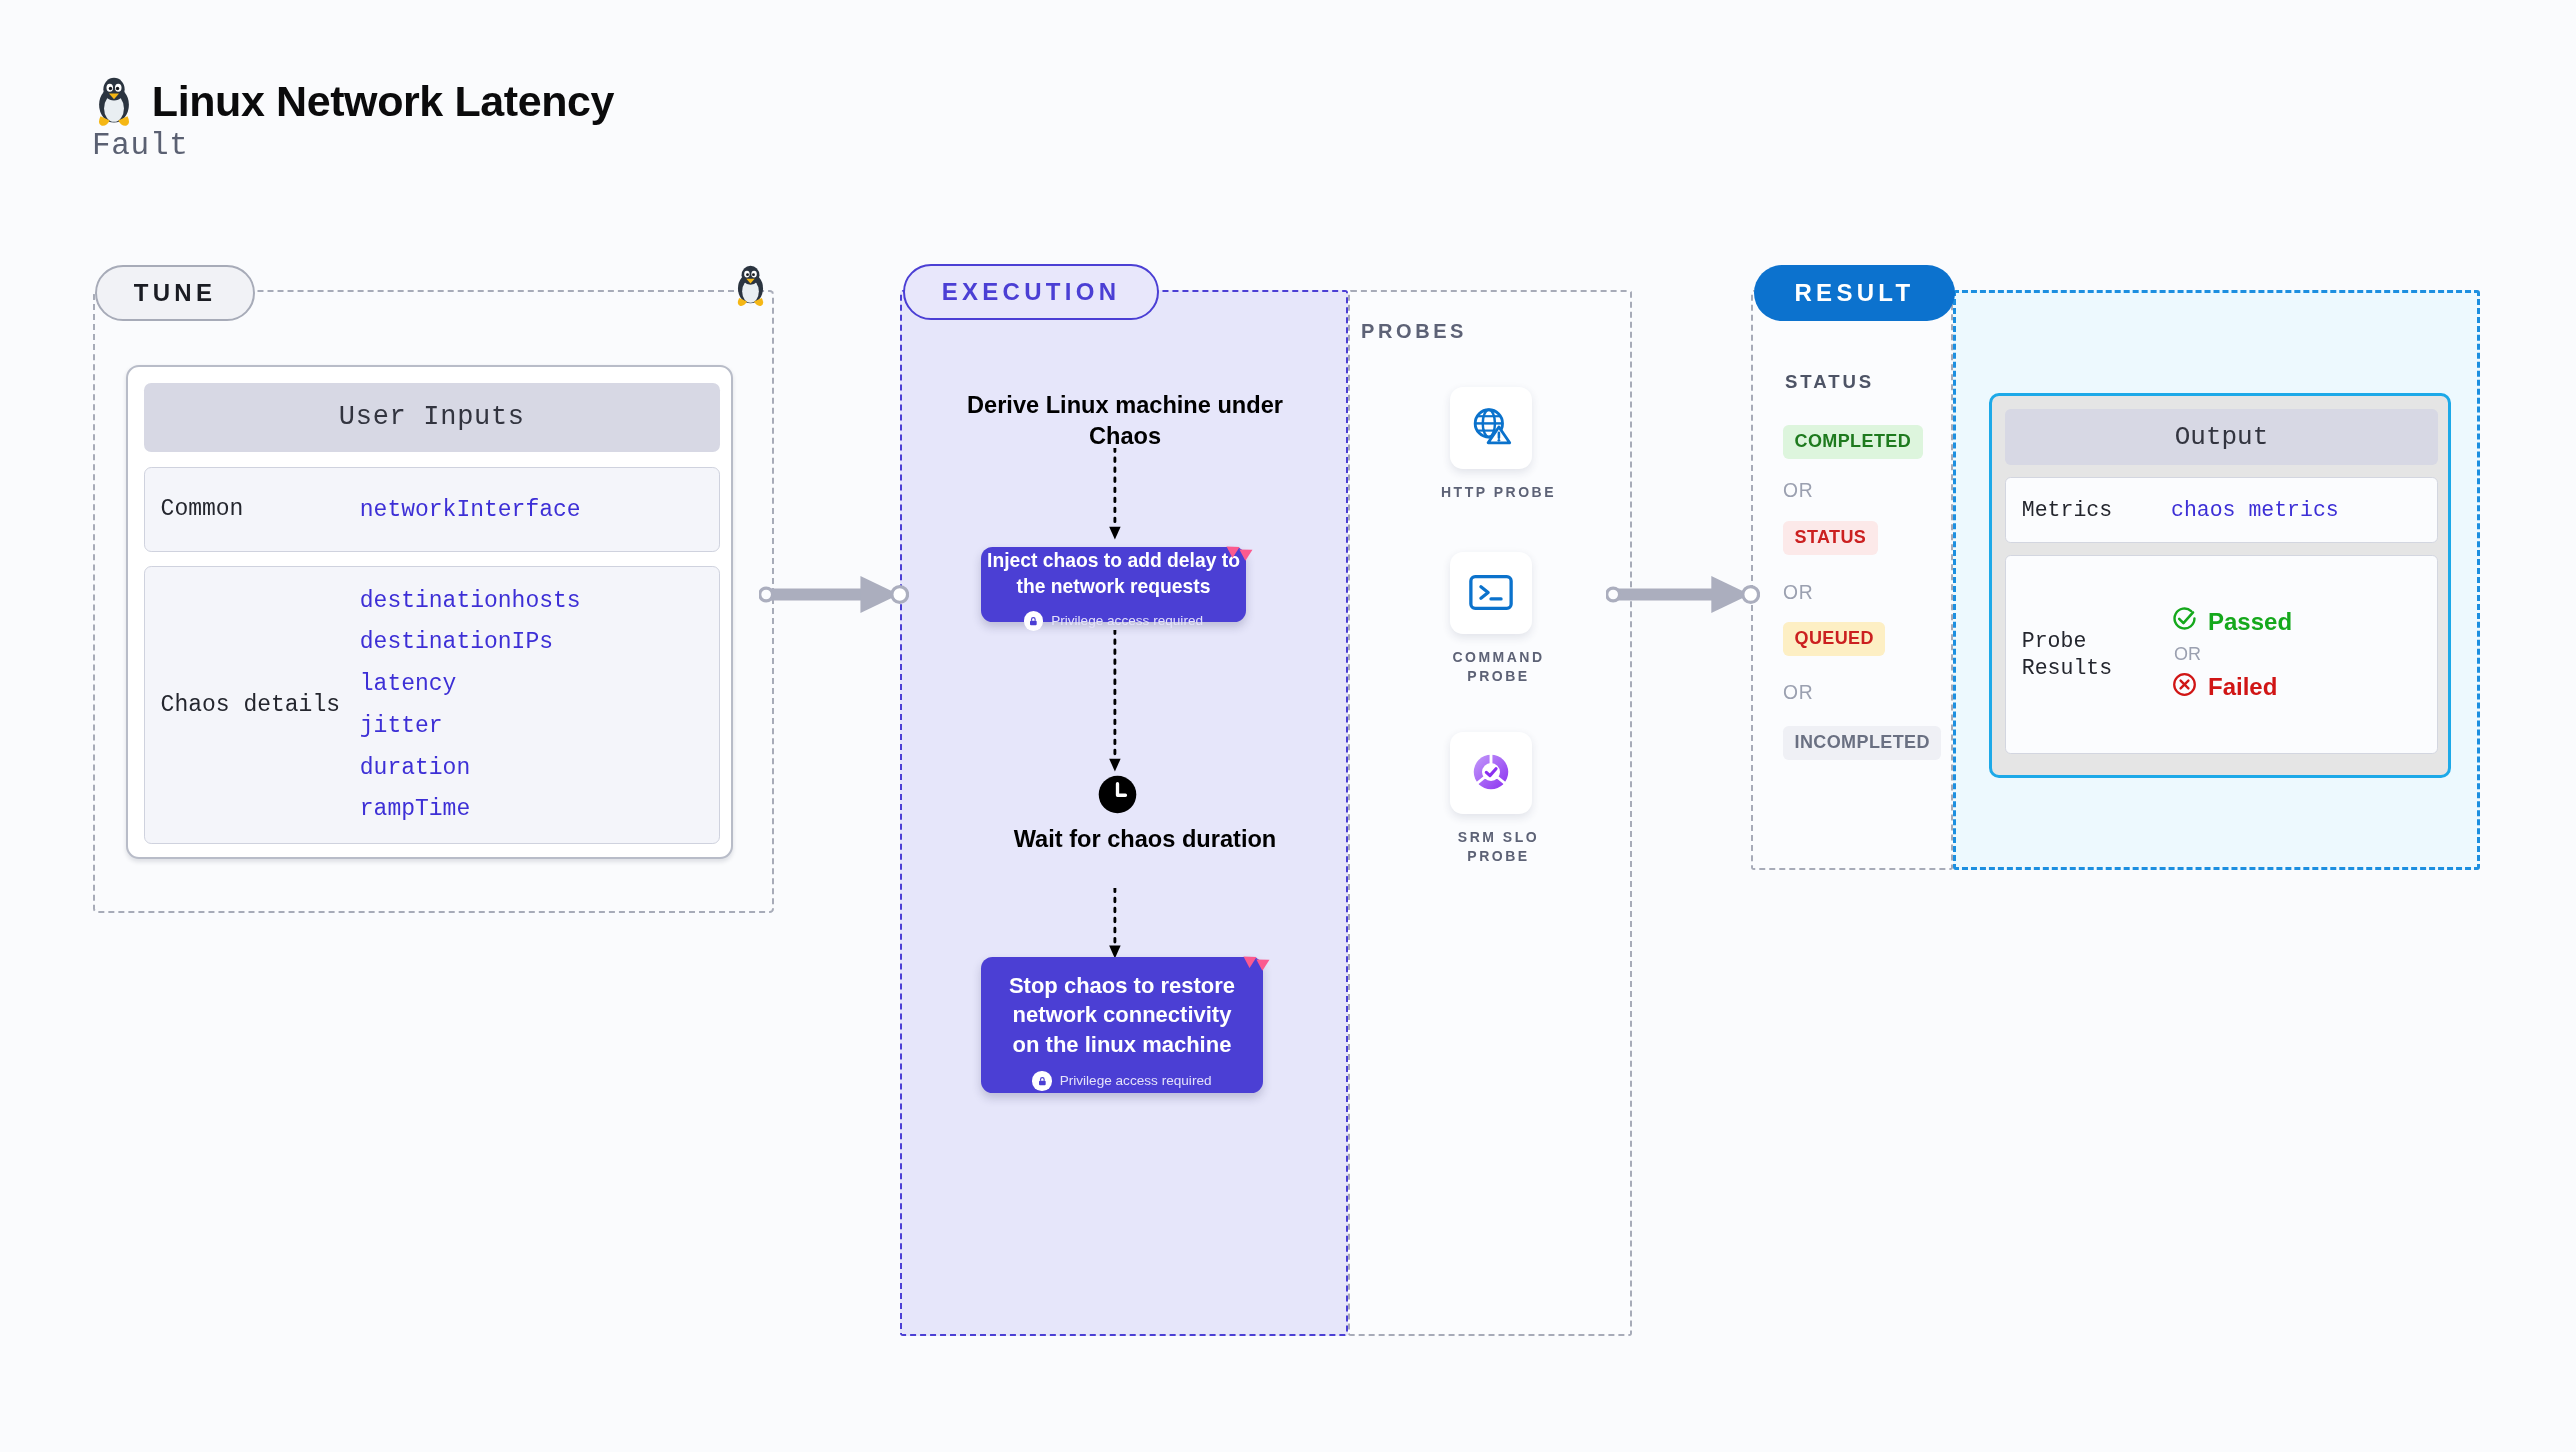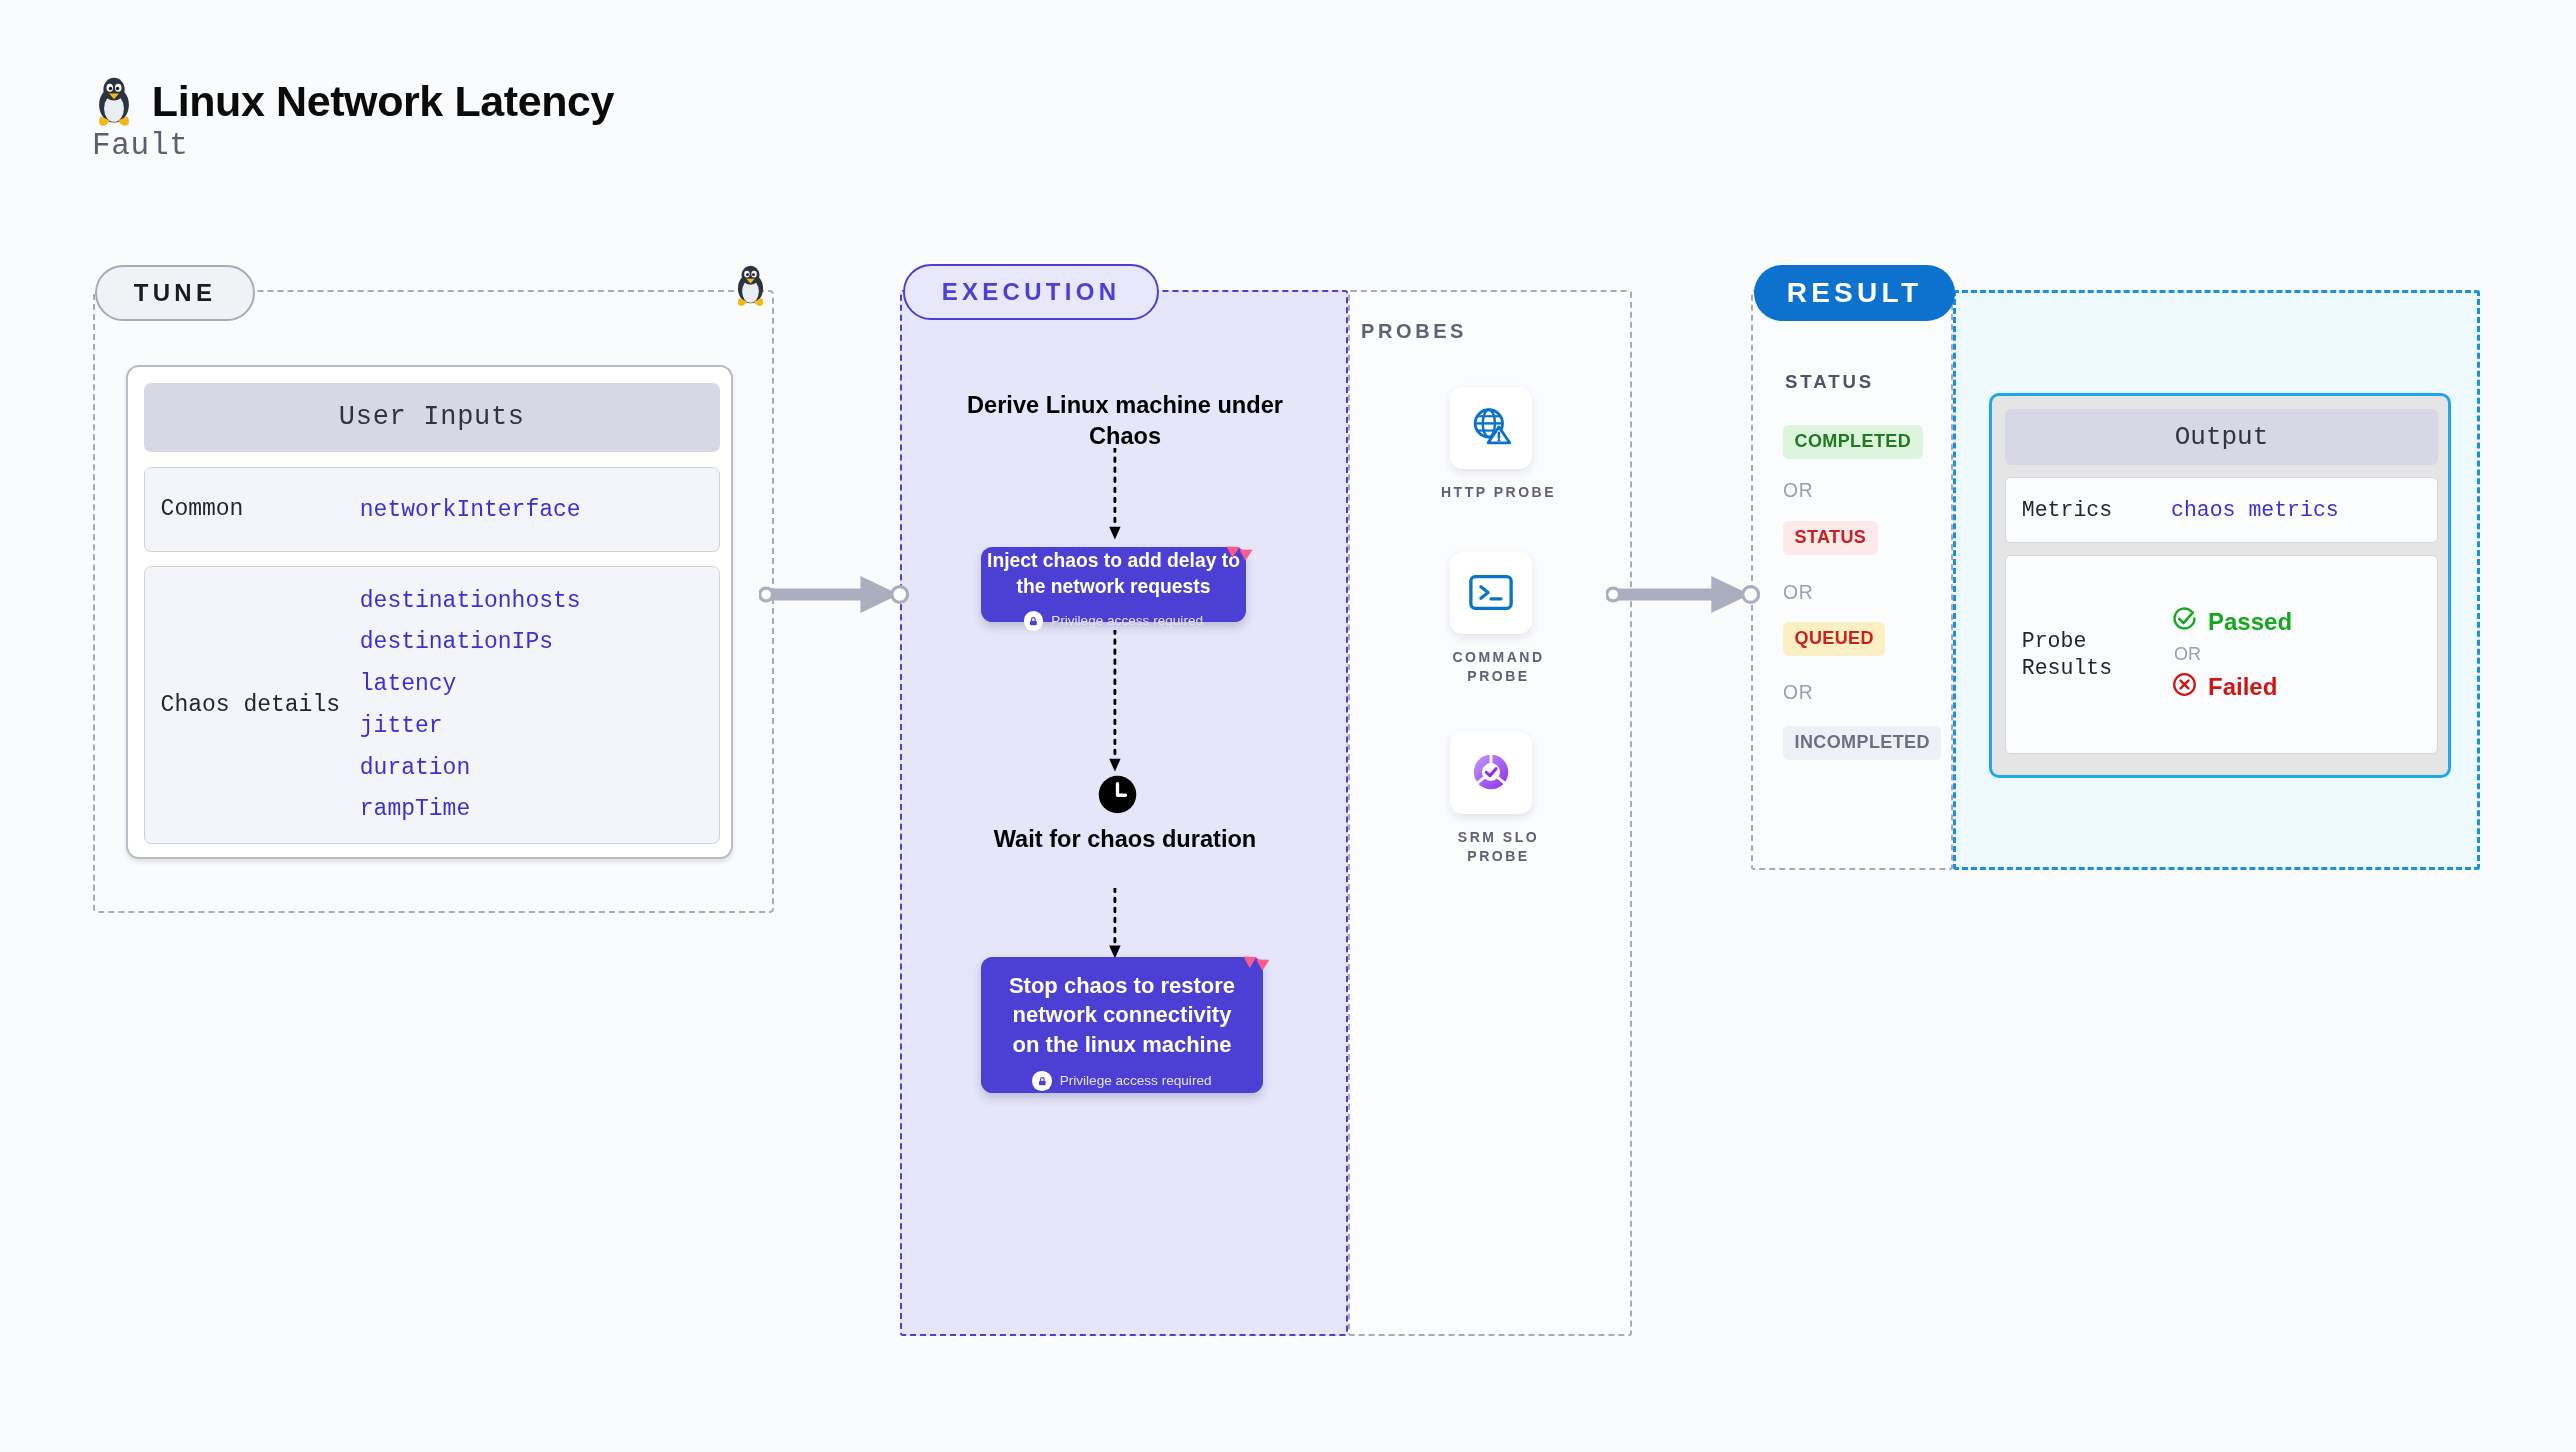--- a/index.html
+++ b/index.html
@@ -88,21 +88,21 @@
     position:absolute;left:1361px;top:320px;
     font-family:"Liberation Sans",sans-serif;font-size:20px;font-weight:bold;
     color:#5D6276;letter-spacing:3.6px;z-index:5;
   }
 
   .step-text{
     position:absolute;text-align:center;font-weight:bold;color:#000;
     font-size:23.6px;line-height:1.32;z-index:4;
   }
   #step1-text{left:946px;top:390px;width:358px;}
-  #step3-text{left:946px;top:824px;width:358px;}
+  #step3-text{left:966px;top:824px;width:358px;}
 
   .dotted-arrow{position:absolute;z-index:3;}
 
   .chaos-card{
     position:absolute;background:#4B3FD4;border-radius:11.5px;
     box-shadow:0 5px 10px rgba(40,40,90,.22);
     display:flex;flex-direction:column;align-items:center;justify-content:center;
     color:#fff;text-align:center;z-index:4;box-sizing:border-box;
   }
   #card-inject{left:981px;top:547px;width:265px;height:75px;padding:10px 2px 0;}
@@ -127,21 +127,21 @@
   #status-panel{
     left:1751px;top:290px;width:202px;height:580px;
     border:2.1px dashed #A7ABB8;border-radius:2.9px;background:#FBFCFE;
   }
   #result-panel{
     left:1953px;top:290px;width:527px;height:580px;
     border:3.6px dashed #1C8FE0;border-radius:2.9px;background:#EDF9FE;
   }
   #result-pill{
     left:1754px;top:265px;width:201px;height:56px;
-    background:#0C72CE;border:none;color:#fff;font-size:28px;text-align:center;
+    background:#0C72CE;border:none;color:#fff;font-size:24px;text-align:center;
   }
   #status-label{
     position:absolute;left:1785px;top:371px;
     font-size:18.6px;font-weight:bold;color:#4E5466;letter-spacing:2.9px;z-index:5;
   }
   .status-badge{
     position:absolute;display:inline-flex;align-items:center;
     padding:6.4px 11.5px;border-radius:5.7px;font-size:18px;font-weight:bold;
     letter-spacing:0.4px;z-index:5;
   }

